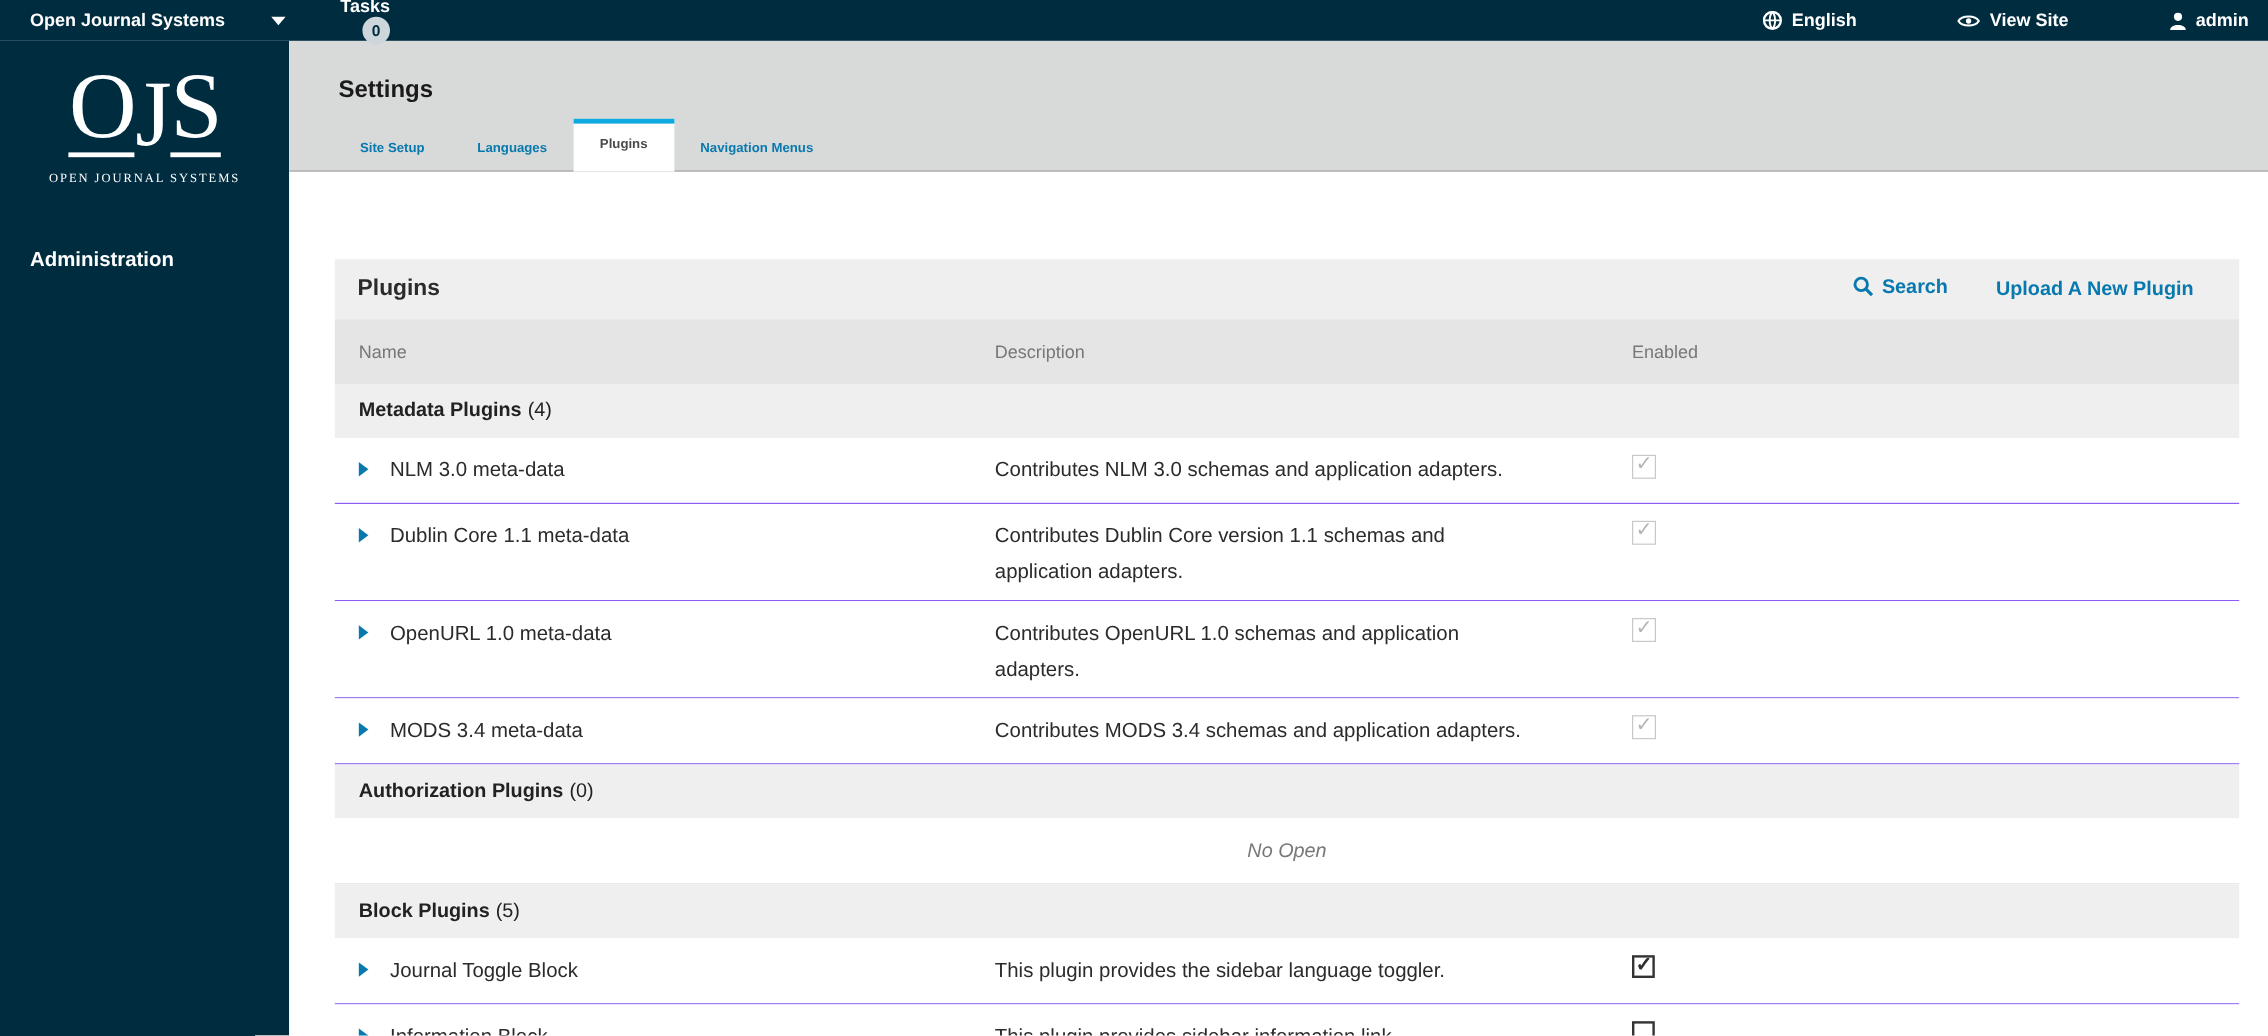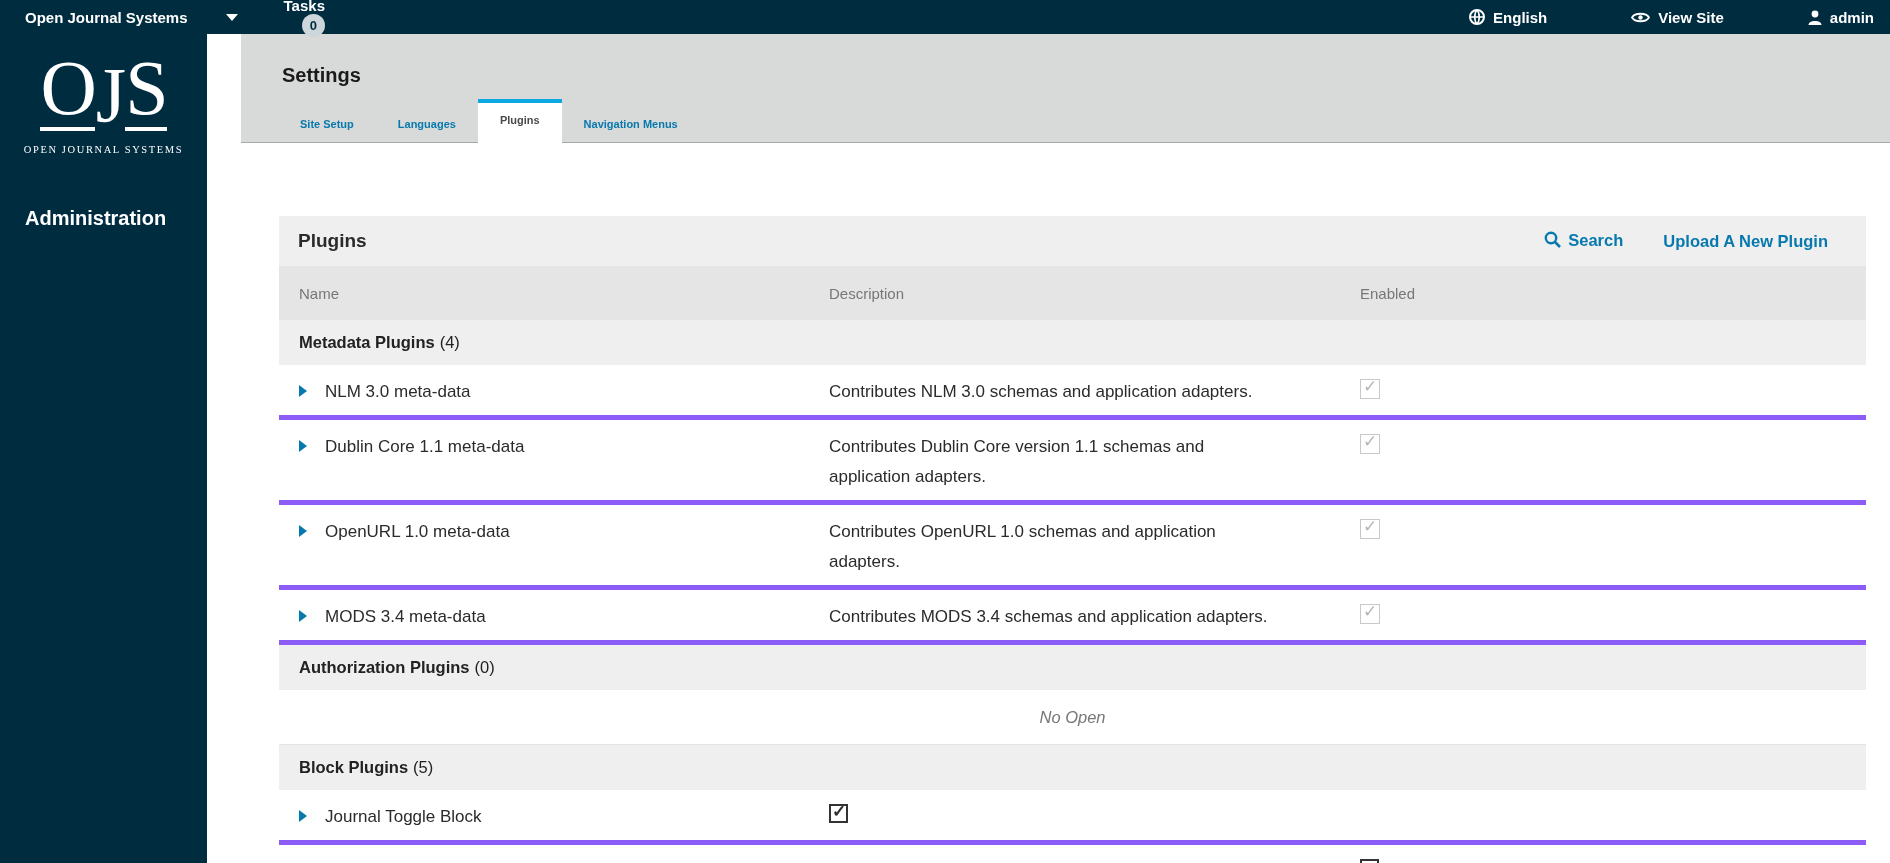--- a/index.html
+++ b/index.html
@@ -15,29 +15,29 @@
   .caret-down { width: 0; height: 0; border-left: 6px solid transparent; border-right: 6px solid transparent;
     border-top: 7px solid #fff; margin-left: 38px; display: inline-block; }
   .tasks { display: flex; align-items: flex-end; margin-left: 46px; font-size: 15px; font-weight: bold; cursor: pointer; flex-direction: column; }
   .tasks-badge { background: #ccd6db; color: #002C40; width: 23px; height: 23px; border-radius: 50%;
     display: inline-flex; align-items: center; justify-content: center; font-size: 13px; font-weight: bold; margin-left: 9px; }
   .topbar-right { margin-left: auto; display: flex; align-items: center; gap: 44px; padding-right: 16px; }
   .topbar-item { display: flex; align-items: center; gap: 8px; font-size: 15px; font-weight: bold; cursor: pointer; margin-left: 40px; }
   .topbar-item svg { display: block; }
 
   
-  .sidebar { position: absolute; top: 34px; left: 0; width: 207px; height: 829px; background: #002C40; }
+  .sidebar { position: absolute; top: 34px; left: 0; width: 241px; height: 829px; background: #002C40; }
   .logo { margin-top: 18px; text-align: center; color: #fff; }
   .logo-ojs { font-family: "Liberation Serif", serif; font-size: 78px; line-height: 0.92; letter-spacing: -2px; }
   .logo-ojs span { display: inline-block; }
   .logo-ojs .lu { border-bottom: 4px solid #fff; padding-bottom: 3px; }
   .logo-ojs .lj { transform: translateY(7px); margin: 0 1px; }
   .logo-caption { font-family: "Liberation Serif", serif; font-size: 10.5px; letter-spacing: 1.6px; margin-top: 13px; }
   .side-nav { margin-top: 42px; }
-  .side-link { color: #fff; font-size: 20px; font-weight: bold; padding: 10px 25px; cursor: pointer; }
+  .side-link { color: #fff; font-size: 17px; font-weight: bold; padding: 10px 25px; cursor: pointer; }
 
   
   .main { position: absolute; top: 34px; left: 241px; width: 1649px; height: 829px; background: #fff; }
   .gray-band { position: relative; width: 100%; height: 109px; background: #d8d9d9; border-bottom: 1px solid #a8a8a8; }
   .page-title { position: absolute; top: 30px; left: 41px; font-size: 20px; font-weight: bold; color: #1a1a1a; }
   .tabs { position: absolute; left: 37px; bottom: -1px; display: flex; }
   .tab { font-size: 11px; font-weight: bold; color: #0879AE; padding: 15px 22px 13px; cursor: pointer; border-top: 4px solid transparent; }
   .tab.active { background: #fff; color: #4a4a4a; border-top: 4px solid #0CA8E2; padding-top: 11px; }
 
   
@@ -52,21 +52,21 @@
   .table-head { background: #e5e5e5; height: 54px; display: flex; align-items: center; color: #777; font-size: 15px; }
   .col-name { width: 550px; padding-left: 20px; }
   .col-desc { width: 531px; }
   .col-enabled { flex: 1; }
 
   .row-section { background: #efefef; height: 45px; display: flex; align-items: center; padding-left: 20px;
     font-size: 16.5px; color: #222; }
   .row-section b { font-weight: bold; }
   .row-section .count { font-weight: normal; margin-left: 5px; }
 
-  .plugin-row { background: #fff; border-bottom: 5px solid #8b5cf6; display: flex; min-height: 55px; padding: 12px 0 8px; }
+  .plugin-row { background: #fff; border-bottom: 1px solid #8b5cf6; display: flex; min-height: 55px; padding: 12px 0 8px; }
   .cell-name { width: 550px; padding-left: 20px; display: flex; align-items: flex-start; cursor: pointer; }
   .tri { width: 0; height: 0; border-top: 6px solid transparent; border-bottom: 6px solid transparent;
     border-left: 8px solid #0879AE; display: inline-block; margin: 8px 18px 0 0; }
   .plugin-name { font-size: 17px; color: #2b2b2b; line-height: 29px; }
   .cell-desc { width: 531px; font-size: 17px; color: #2b2b2b; line-height: 30px; white-space: pre-line; }
   .cell-enabled { flex: 1; padding-top: 2px; }
 
   .cb { display: inline-block; position: relative; background: #fff; }
   .cb-disabled { width: 20px; height: 20px; border: 1px solid #c8c8c8; }
   .cb-disabled .check { position: absolute; top: -4px; left: 2px; color: #b5b5b5; font-size: 17px; }
@@ -211,20 +211,21 @@
         <div class="row-empty">No Open</div>
         <div class="row-section">
           <b>Block Plugins</b>
           <span class="count">(5)</span>
         </div>
         <div class="plugin-row">
           <div class="cell-name">
             <span class="tri"></span>
             <span class="plugin-name">Journal Toggle Block</span>
           </div>
+          <div class="cell-desc">This plugin provides the sidebar language toggler.</div>
           <div class="cell-enabled"><span class="cb cb-on"><span class="check">✓</span></span></div>
         </div>
         <div class="plugin-row">
           <div class="cell-name">
             <span class="tri"></span>
             <span class="plugin-name">Information Block</span>
           </div>
           <div class="cell-desc">This plugin provides sidebar information link.</div>
           <div class="cell-enabled"><span class="cb cb-on"></span></div>
         </div>

